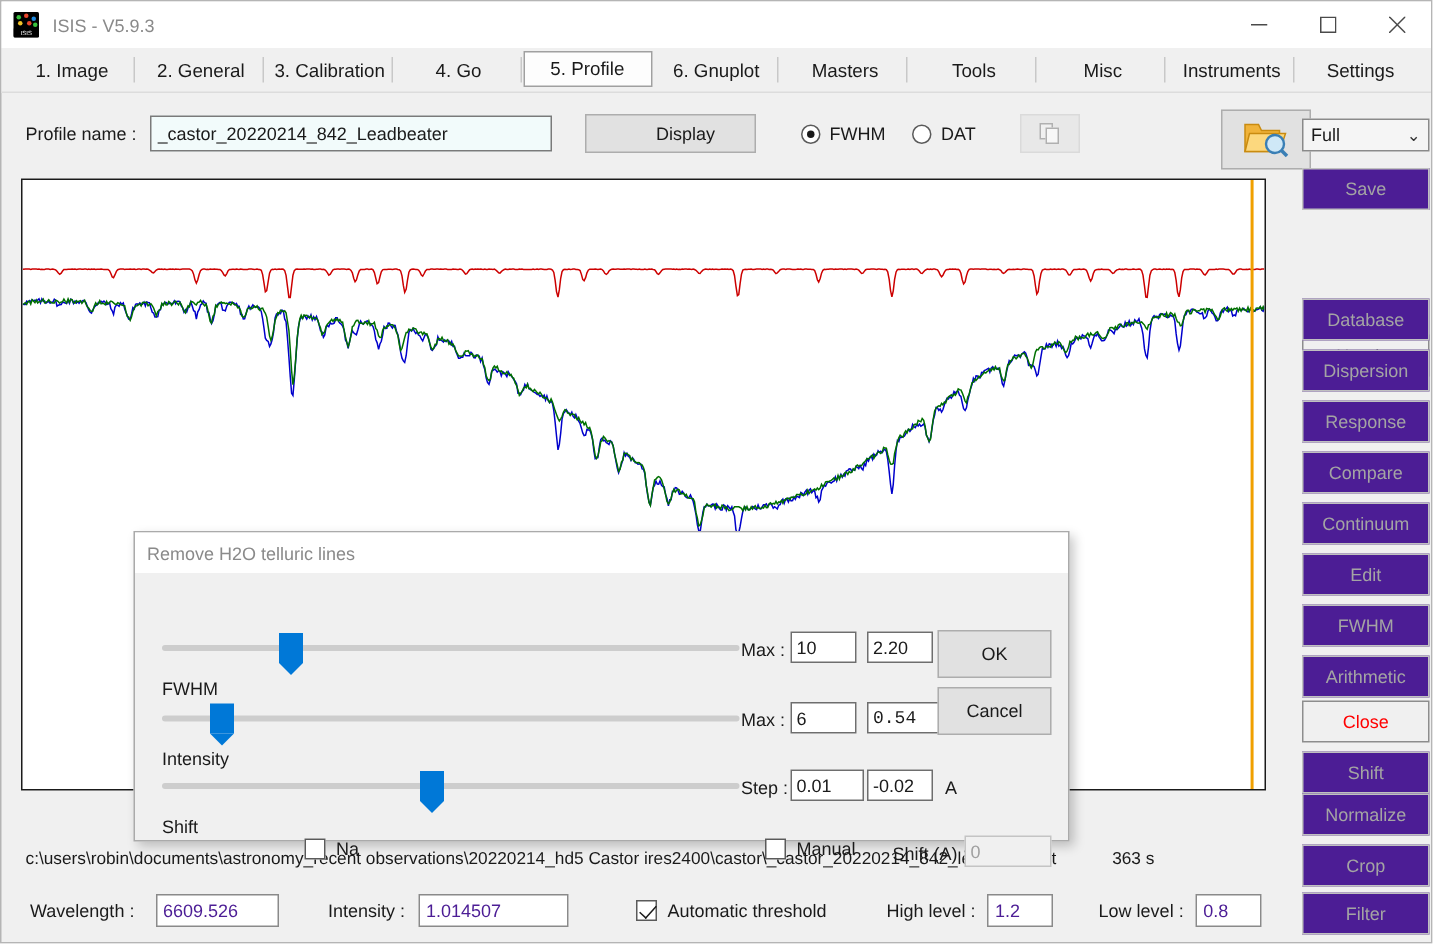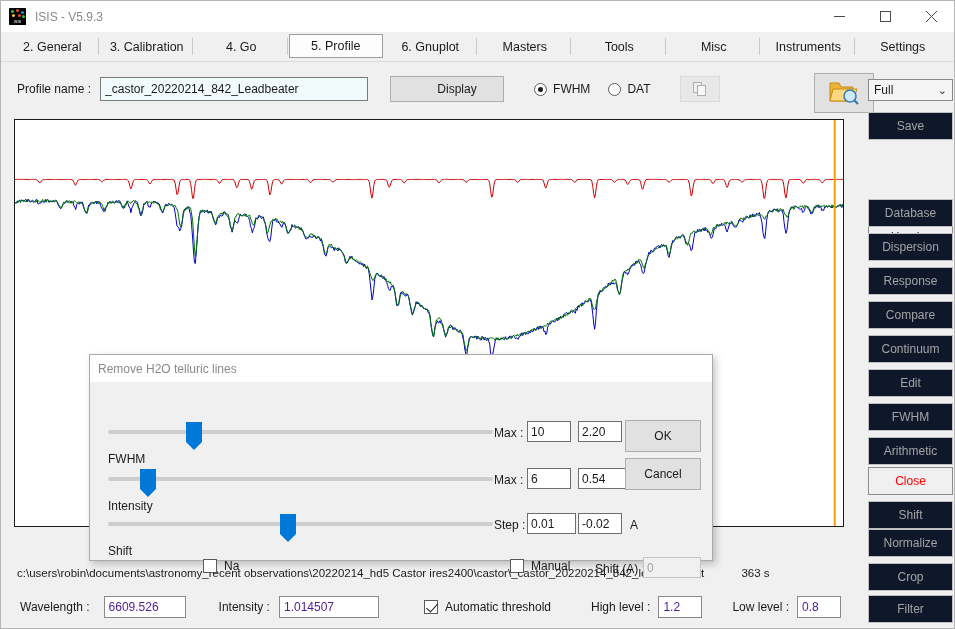--- a/index.html
+++ b/index.html
@@ -112,21 +112,21 @@
   .sidebar { position:absolute; right:0; top:62px; bottom:0; width:94px; }
   .combo {
     position:absolute; left:8px; top:16px; width:85px; height:22px;
     background:#f5f5f5; border:1px solid #8a8a8a;
     display:flex; align-items:center; padding:0 5px;
     font-size:12px; color:#1a1a1a;
   }
   .combo .chev { margin-left:auto; font-size:11px; color:#333; }
   .sbtn {
     position:absolute; left:8px; width:85px; height:28px;
-    background:#0f172a; border:1px solid #c0c0c0;
+    background:#4c1d95; border:1px solid #c0c0c0;
     display:flex; align-items:center; justify-content:center;
     font-size:12px; color:#a4a4a4;
   }
   .sbtn.enabled { background:#f0f0f0; border:1px solid #8d8d8d; color:#1a1a1a; }
   .sbtn.redtext { color:#ff0000; }
 
   
   .plot-wrap {
     position:absolute; left:13px; top:118px; width:830px; height:408px;
     background:#ffffff; border:1px solid #1a1a1a;
@@ -227,20 +227,23 @@
       <div class="wbtn close">
         <svg width="11" height="11" viewBox="0 0 11 11">
             <line x1="0" y1="0" x2="11" y2="11" stroke="currentColor" stroke-width="1"></line>
             <line x1="11" y1="0" x2="0" y2="11" stroke="currentColor" stroke-width="1"></line>
           </svg>
       </div>
     </div>
   </div>
 
   <div class="tabstrip">
+    <div class="tab">
+        <span>1. Image</span>
+      </div>
     <div class="tab">
         <span>2. General</span>
       </div>
     <div class="tab">
         <span>3. Calibration</span>
       </div>
     <div class="tab">
         <span>4. Go</span>
       </div>
     <div class="tab selected">
@@ -393,21 +396,21 @@
       <span class="slider-name" style="top:70px;left:18px;">FWHM</span>
       <span class="dlg-lbl" style="top:44px;left:404px;">Max :</span>
       <input class="dlg-inp" style="top: 39px; left: 437px; width: 44px;" value="10">
       <input class="dlg-inp" style="top: 39px; left: 488px; width: 44px;" value="2.20">
 
       <div class="slider-track" style="top:95px;"></div>
       <div class="slider-thumb" style="top:87px;left:50px;"></div>
       <span class="slider-name" style="top:117px;left:18px;text-align:right;">Intensity</span>
       <span class="dlg-lbl" style="top:91px;left:404px;">Max :</span>
       <input class="dlg-inp" style="top: 86px; left: 437px; width: 44px;" value="6">
-      <input class="dlg-inp" style="top: 86px; left: 488px; width: 53px;" value="0.54">
+      <input class="dlg-inp" style="top: 86px; left: 488px; width: 53px; font-family: Liberation Mono, monospace;" value="0.54">
 
       <div class="slider-track" style="top:140px;"></div>
       <div class="slider-thumb" style="top:132px;left:190px;"></div>
       <span class="slider-name" style="top:162px;left:18px;">Shift</span>
       <span class="dlg-lbl" style="top:136px;left:404px;">Step :</span>
       <input class="dlg-inp" style="top: 131px; left: 437px; width: 49px;" value="0.01">
       <input class="dlg-inp" style="top: 131px; left: 488px; width: 44px;" value="-0.02">
       <span class="dlg-lbl" style="top:136px;left:540px;">A</span>
 
       <div class="dlg-btn" style="top:38px;left:535px;">

